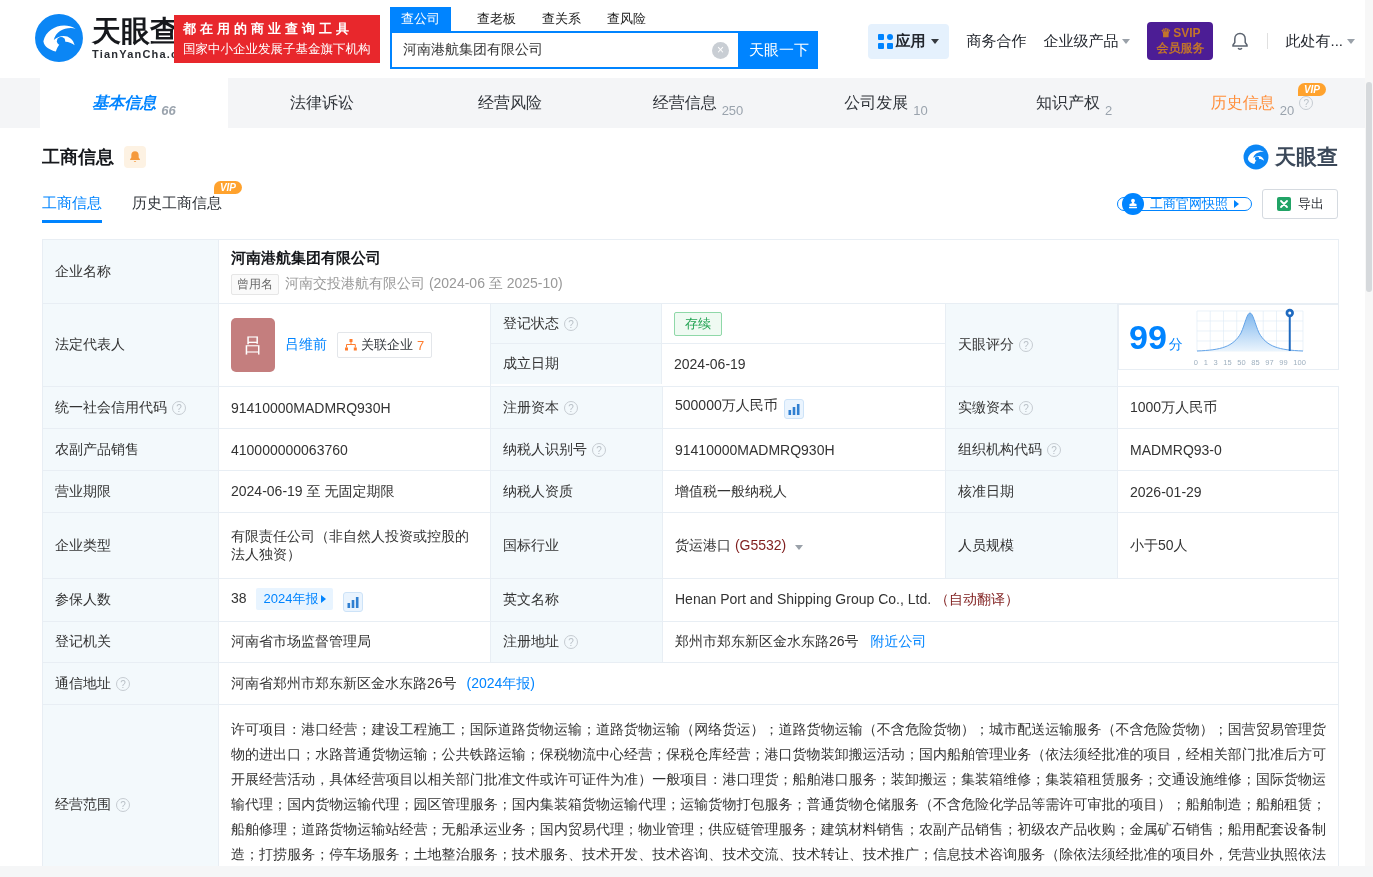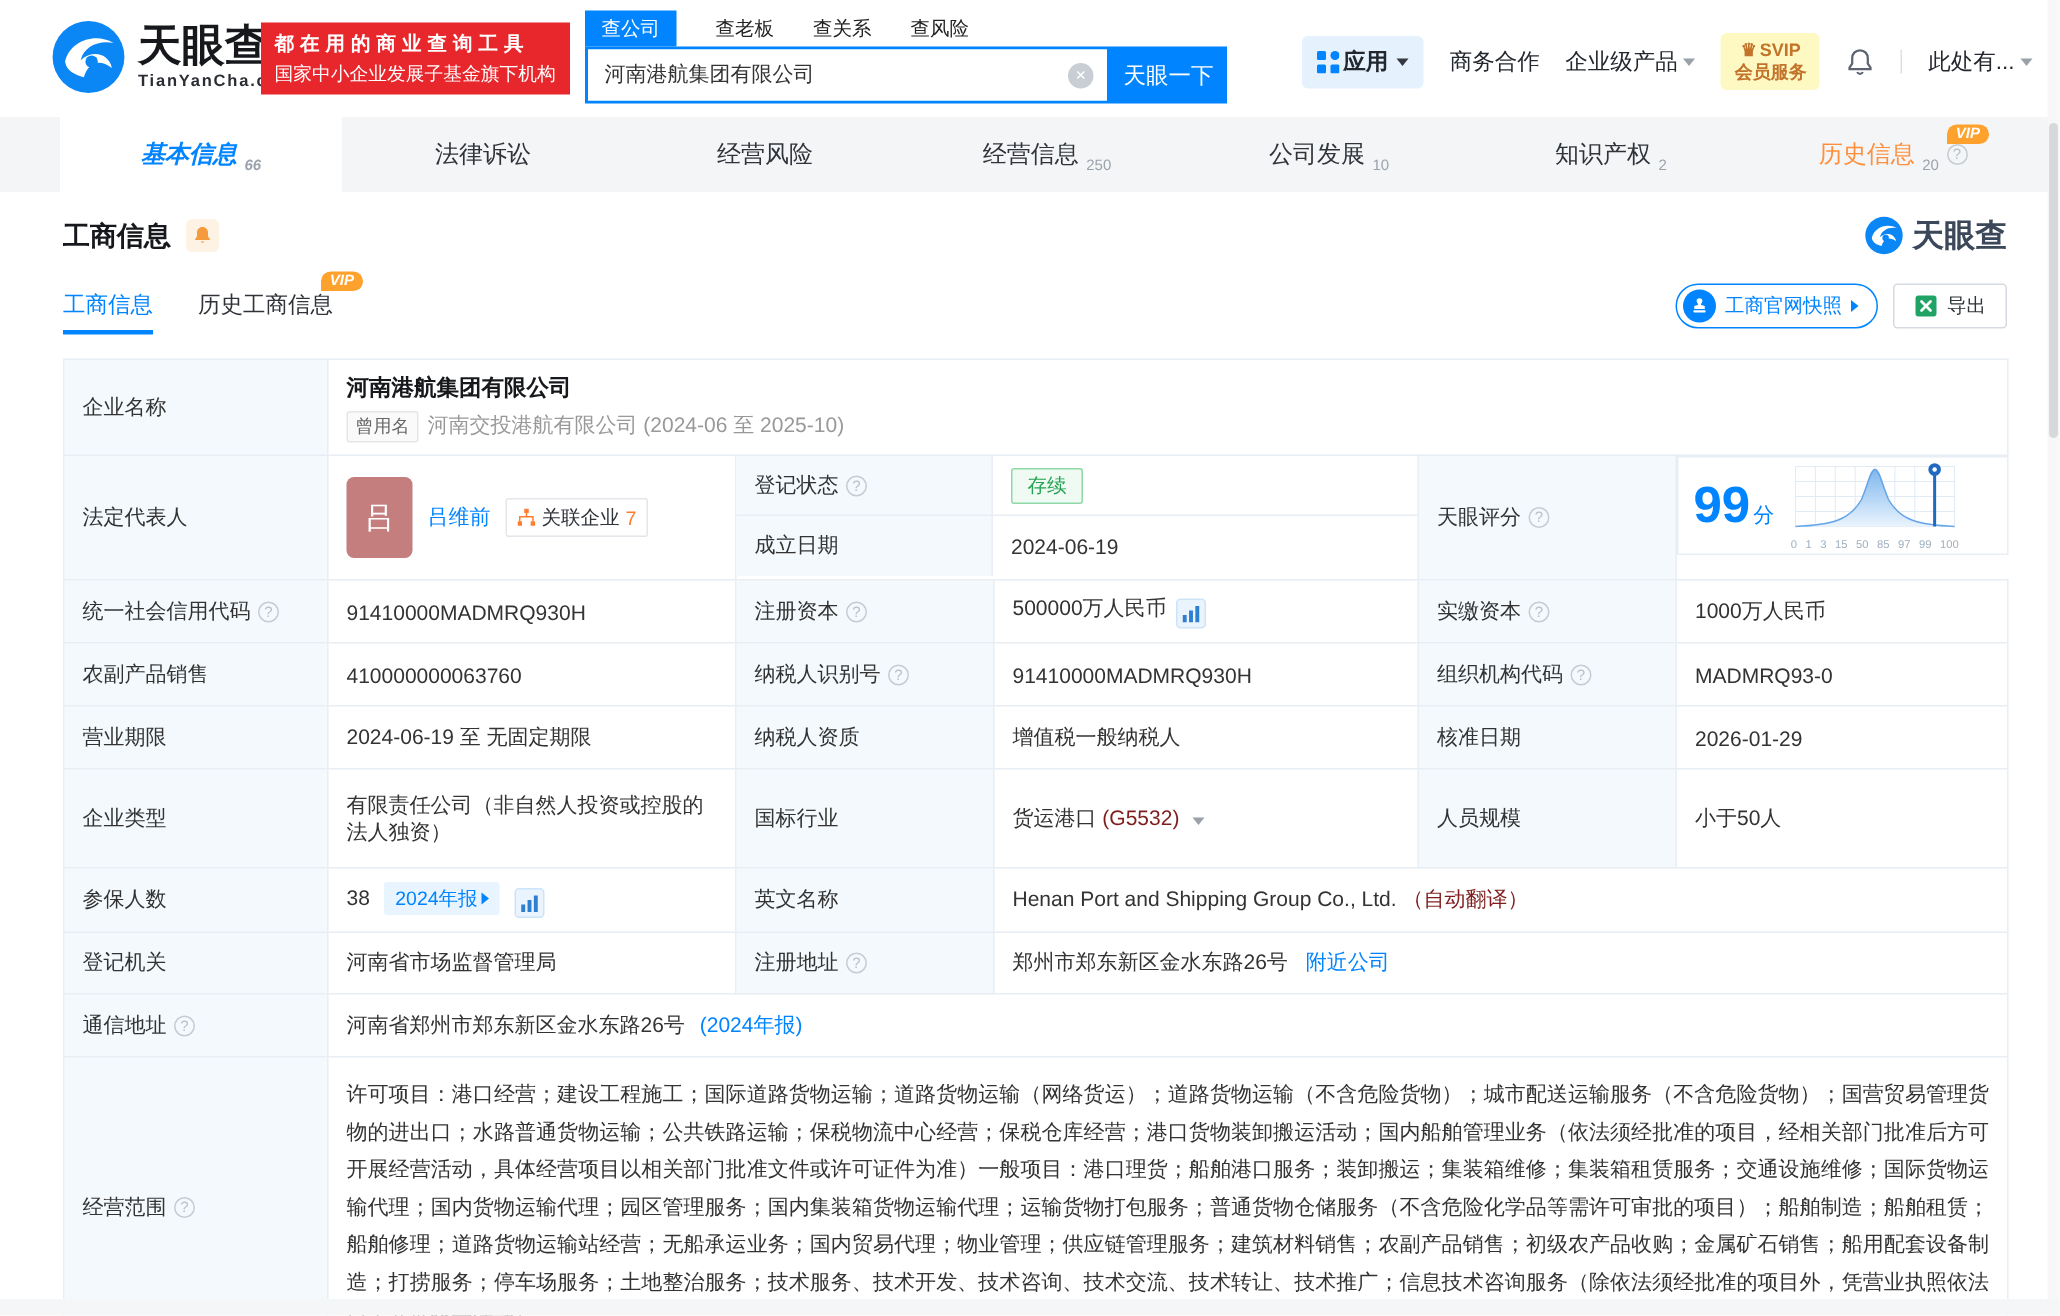--- a/index.html
+++ b/index.html
@@ -30,31 +30,31 @@
   .sbtn { width:78px; height:38px; background:#0084ff; color:#fff; border:none; font-size:15px;
     cursor:pointer; font-family:inherit; }
   .hnav { position:absolute; right:18px; top:22px; display:flex; align-items:center; gap:17px;
     font-size:15px; color:#23272e; }
   .app-chip { display:flex; align-items:center; gap:2px; background:#e5f1fd; border-radius:4px;
     padding:8px 10px; cursor:pointer; font-weight:bold; }
   .caret { width:0; height:0; border-left:4px solid transparent; border-right:4px solid transparent;
     border-top:5px solid #9aa1a9; display:inline-block; margin-left:4px; }
   .app-chip .caret { border-top-color:#35393f; }
   .hnav-item { cursor:pointer; display:flex; align-items:center; }
-  .svip-chip { background:#fef9c3; border-radius:4px; padding:4px 9px; text-align:center;
+  .svip-chip { background:#4c1d95; border-radius:4px; padding:4px 9px; text-align:center;
     color:#c2742a; font-size:12px; font-weight:bold; line-height:1.25; cursor:pointer; }
   .svip-chip .crown { margin-right:2px; }
   .bell-btn svg { width:20px; height:20px; display:block; }
   .hdivider { width:1px; height:16px; background:#e0e0e0; }
 
   
   .tabbar { height:50px; background:#f4f5f7; display:flex; padding-left:40px; }
   .ptab { width:188px; display:flex; align-items:center; justify-content:center; gap:5px;
     font-size:16px; color:#30343a; cursor:pointer; position:relative; }
-  .ptab .cnt { font-size:10px; color:#9aa3ad; margin-top:14px; }
+  .ptab .cnt { font-size:13px; color:#9aa3ad; margin-top:14px; }
   .ptab.active { background:#fff; color:#0084ff; font-weight:bold;font-style:italic; }
   .ptab.history { color:#ff8f3c; }
   .vip-tag { position:absolute; top:5px; right:30px; background:#ffa22d; color:#fff; font-size:10px;
     font-weight:bold; font-style:italic; padding:1px 6px; border-radius:7px 7px 7px 0; }
   .help-ic { display:inline-block; width:14px; height:14px; border:1px solid #c6ccd2; border-radius:50%;
     color:#b9c0c7; font-size:10px; line-height:13px; text-align:center; font-style:normal;
     font-weight:normal; flex:none; }
 
   
   .main { padding:15px 35px 0 42px; background:#fff; }
@@ -66,21 +66,21 @@
   .watermark { margin-left:auto; display:flex; align-items:center; gap:6px; }
   .watermark svg { width:26px; height:26px; }
   .watermark span { font-size:21px; font-weight:bold; color:#3b4859; }
 
   .sub-row { display:flex; align-items:flex-end; margin-top:16px; height:36px; }
   .subtabs { display:flex; gap:30px; font-size:15px; }
   .subtab { position:relative; padding-bottom:10px; cursor:pointer; color:#30343a; }
   .subtab.active { color:#0084ff; border-bottom:3px solid #0084ff; padding-bottom:7px; }
   .subtab .vip-tag { top:-13px; right:-20px; }
   .actions { margin-left:auto; display:flex; gap:10px; align-items:center; padding-bottom:4px; }
-  .btn-snapshot { display:flex; align-items:center; gap:6px; height:30px; padding:0 12px 0 4px;
+  .btn-snapshot { display:flex; align-items:center; gap:6px; height:14px; padding:0 12px 0 4px;
     border:1px solid #0084ff; border-radius:16px; background:#fff; color:#0084ff; font-size:13px;
     cursor:pointer; font-family:inherit; }
   .stamp-circle { width:22px; height:22px; border-radius:50%; background:#0084ff; display:flex;
     align-items:center; justify-content:center; }
   .stamp-circle svg { width:14px; height:14px; }
   .rcaret { width:0; height:0; border-top:4px solid transparent; border-bottom:4px solid transparent;
     border-left:5px solid #0084ff; display:inline-block; }
   .btn-export { display:flex; align-items:center; gap:6px; height:30px; padding:0 13px;
     border:1px solid #d5dae0; border-radius:3px; background:#fff; color:#30343a; font-size:13px;
     cursor:pointer; font-family:inherit; }

